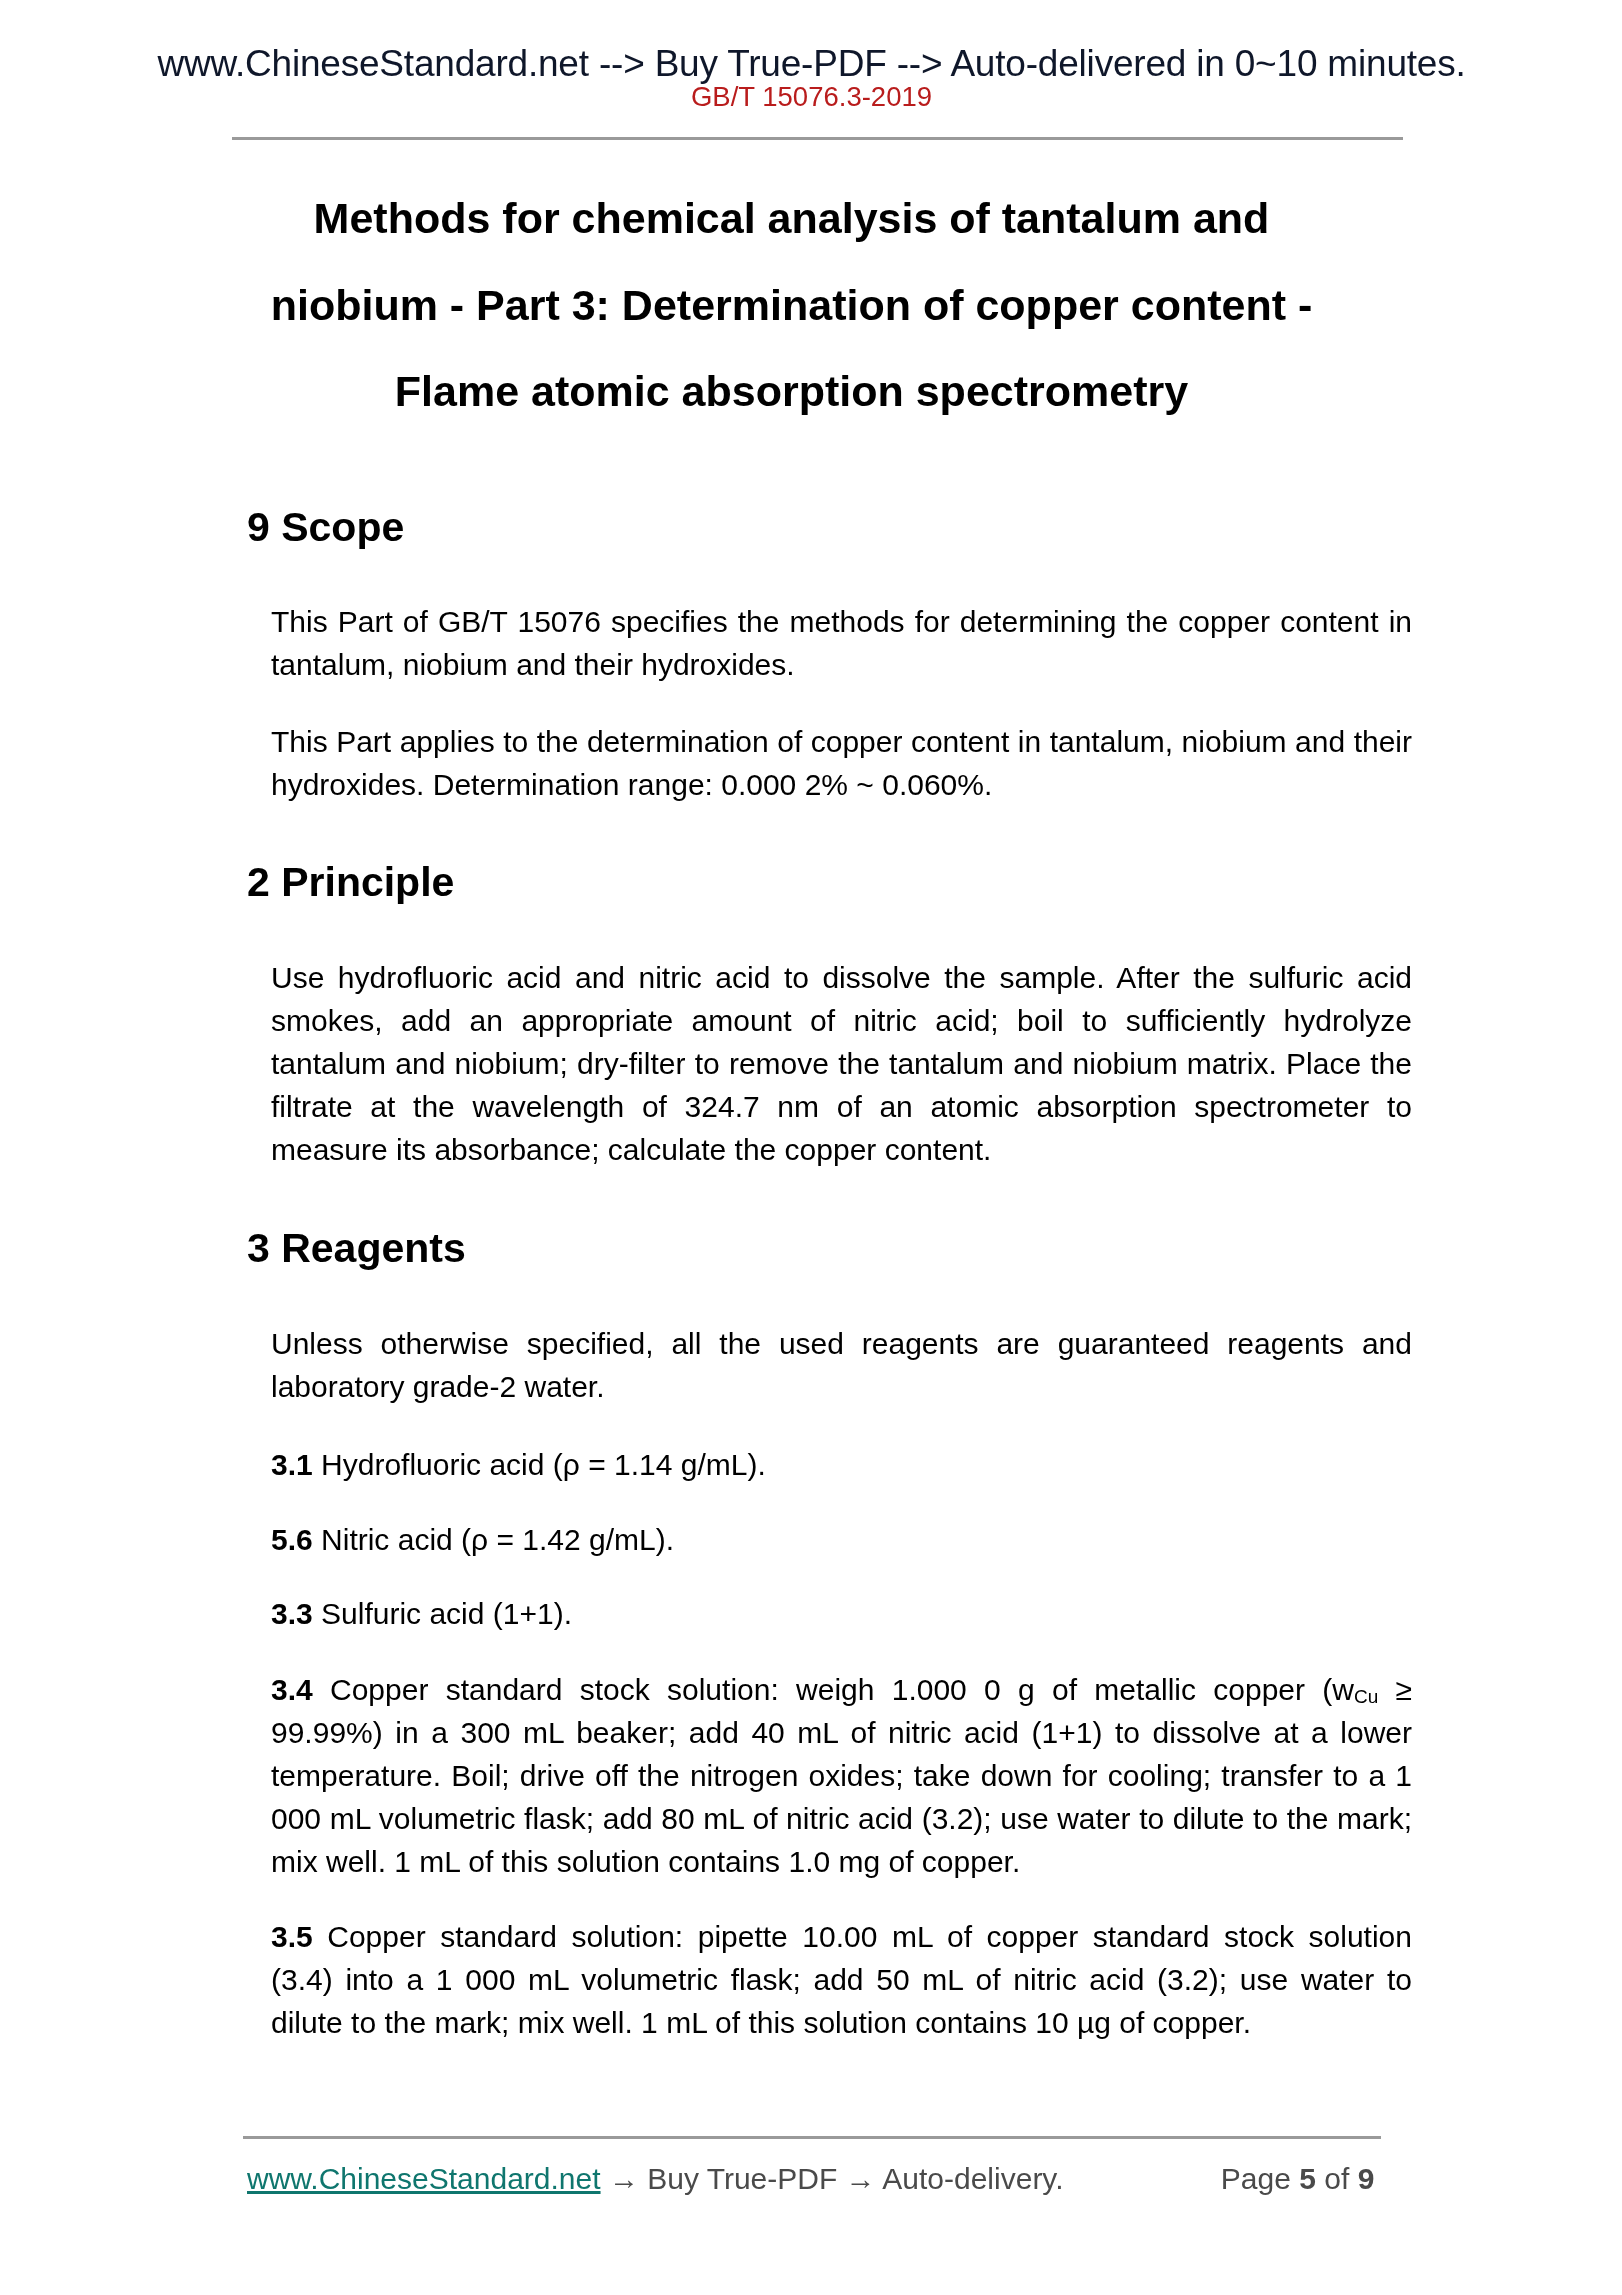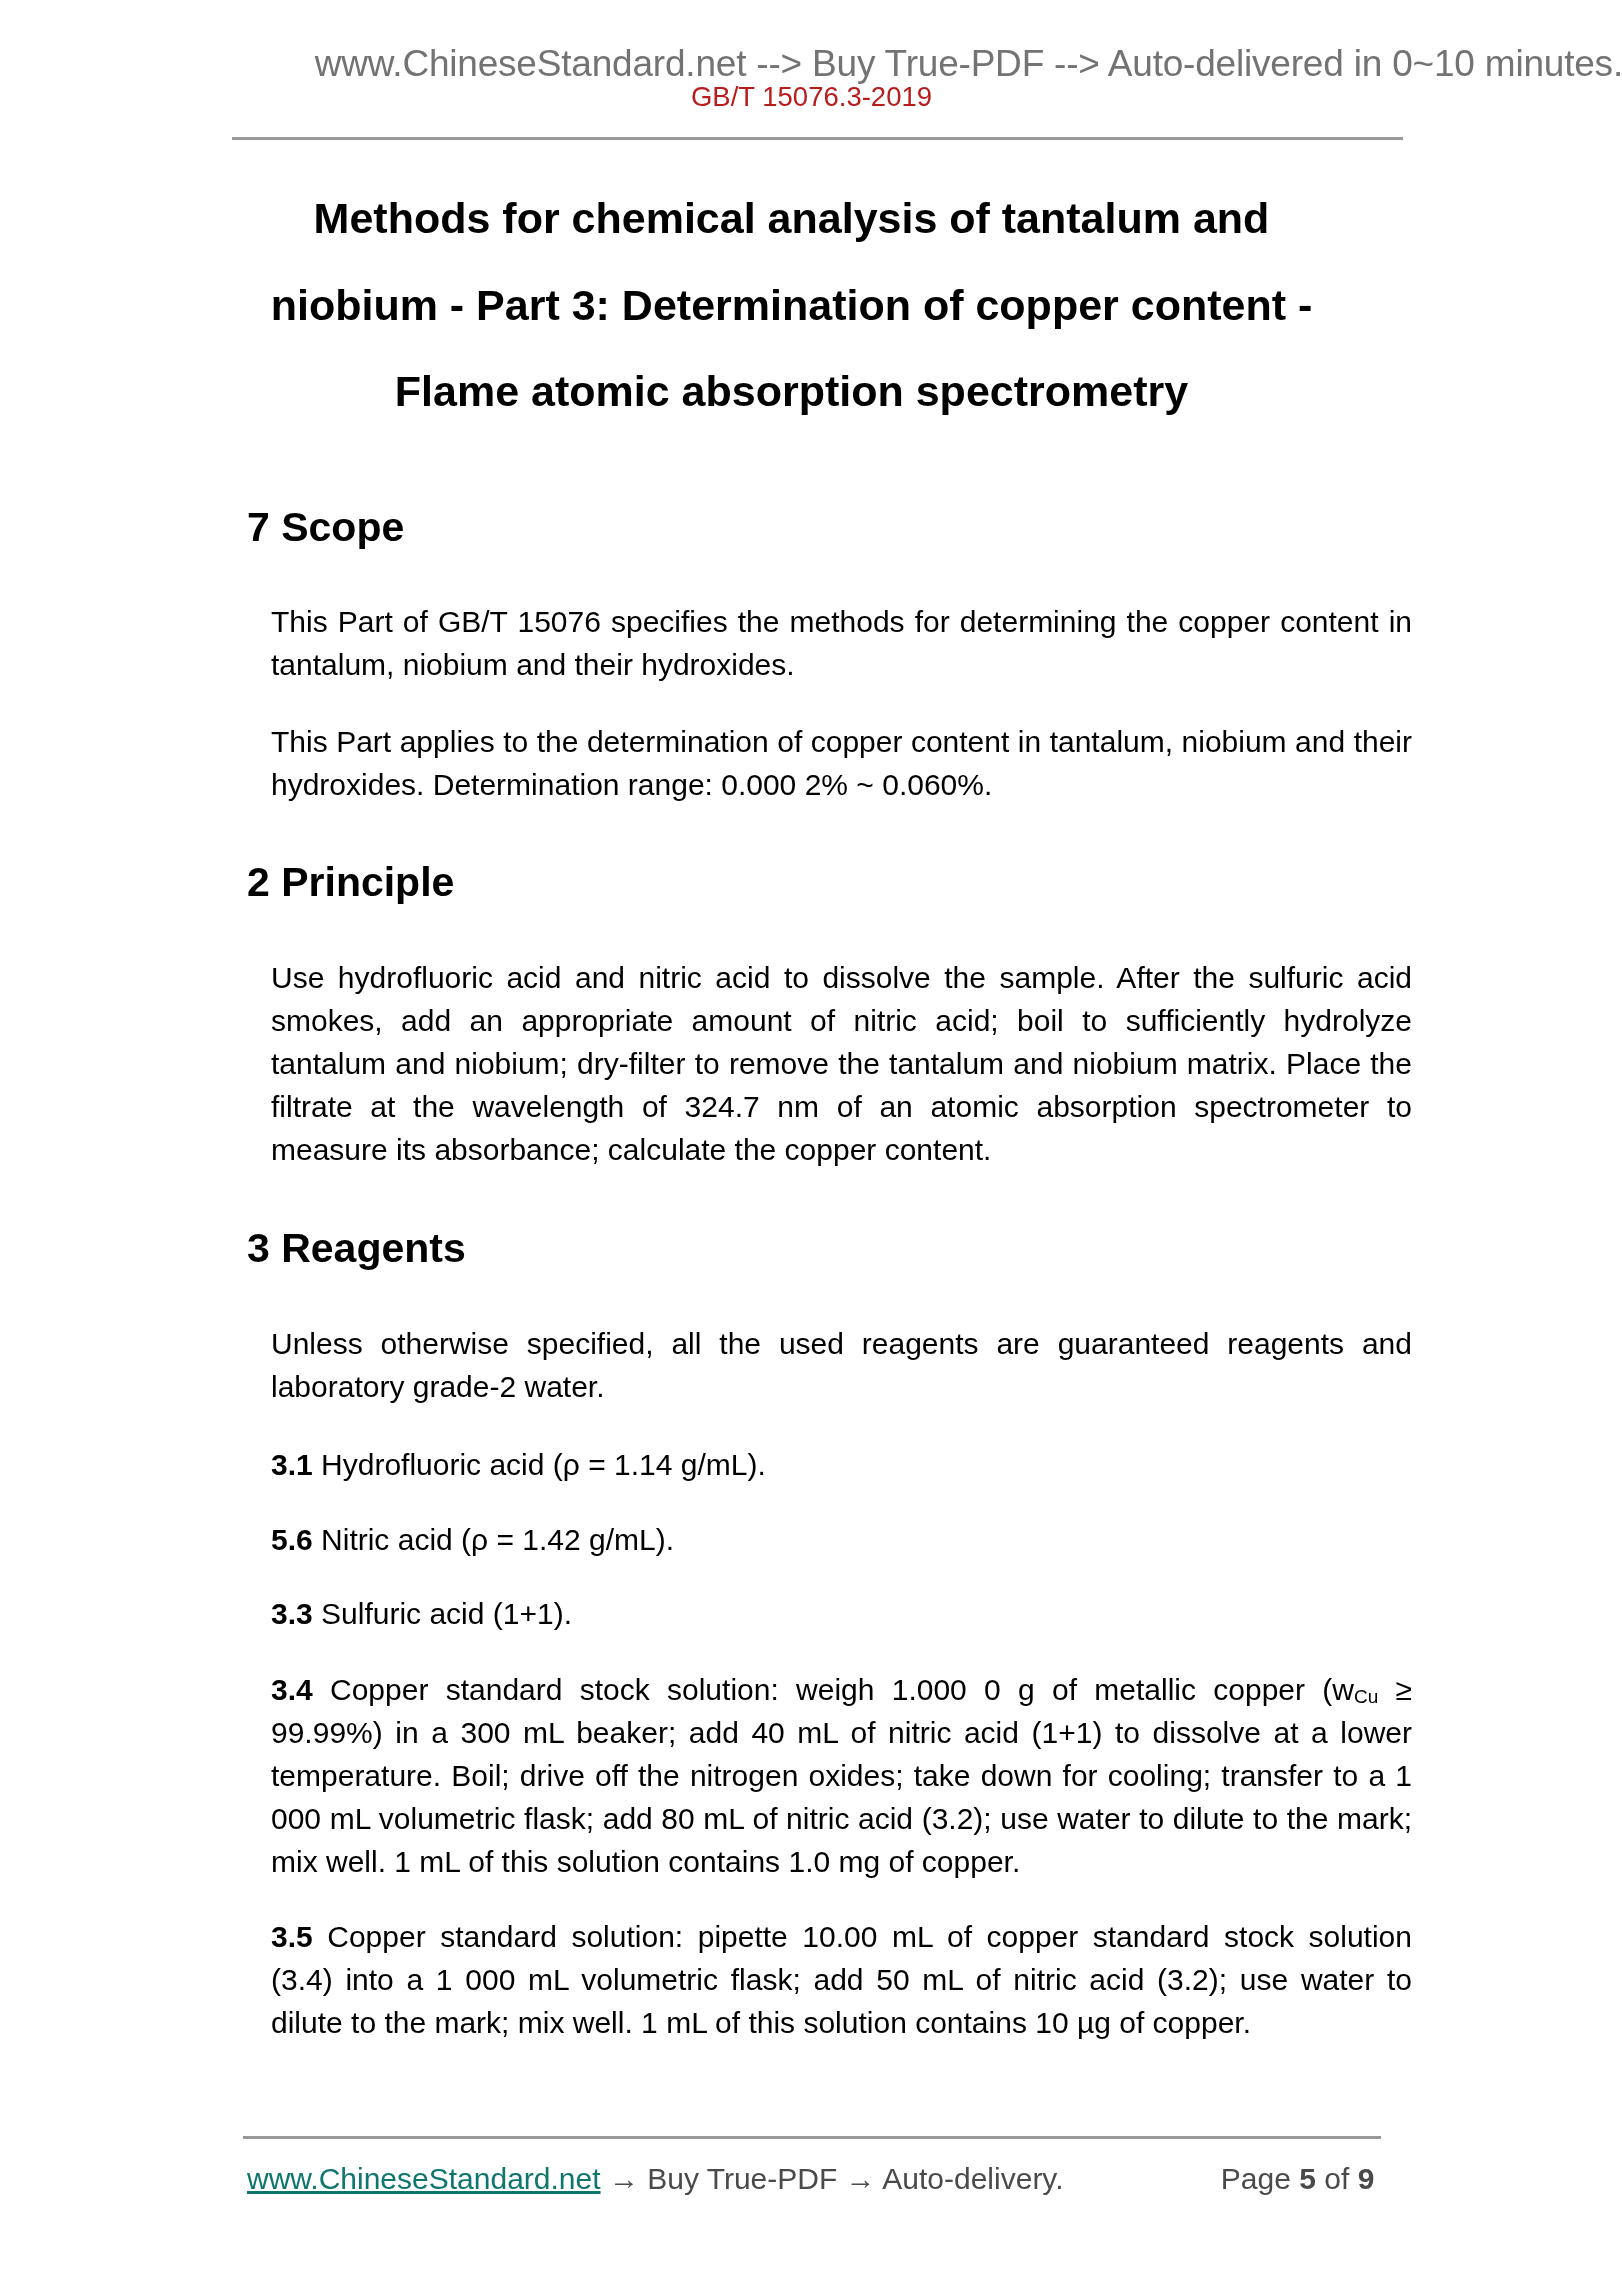--- a/index.html
+++ b/index.html
@@ -1,19 +1,19 @@
 <!DOCTYPE html>
 <html style="font-size:13.3px"><head>
 <meta charset="utf-8">
 <style>
   html, body { margin: 0; padding: 0; background: #ffffff; }
   body { width: 1623px; height: 2295px; position: relative; overflow: hidden;
          font-family: "Liberation Sans", sans-serif; color: #000; }
   .abs { position: absolute; }
-  .hdr1 { left: 0; width: 1623px; top: 43px; text-align: right; font-size: 37px; color: #737373; line-height: 42px; letter-spacing: -0.2px; }
+  .hdr1 { left: 0; width: 1623px; top: 43px; text-align: center; font-size: 37px; color: #0f172a; line-height: 42px; letter-spacing: -0.2px; }
   .hdr2 { left: 0; width: 1623px; top: 82px; text-align: center; font-size: 27.5px; color: #b91c1c; line-height: 30px; }
   .rule { left: 232px; width: 1171px; height: 2.5px; background: #9a9a9a; }
   .title { left: 0; width: 1583px; text-align: center; font-weight: bold; font-size: 43px; line-height: 50px; }
   .h2 { left: 247px; font-weight: bold; font-size: 41px; line-height: 47px; }
   .body { left: 247px; width: 1141px; font-size: 30px; line-height: 43px; text-align: justify; margin-left: 24px; }
   .num { font-weight: bold; }
   sub.cu { font-size: 19px; vertical-align: -3.3px; line-height: 0; }
   .footer { left: 247px; width: 1134px; top: 2160px; font-size: 30px; line-height: 37px; color: #4a4a4a; }
   .footer .link { text-decoration: underline; color: #0f766e; }
   .footer .right { position: absolute; right: 6.7px; top: 0; }
@@ -23,21 +23,21 @@
 <body>
 
 <div class="abs hdr1">www.ChineseStandard.net --&gt; Buy True-PDF --&gt; Auto-delivered in 0~10 minutes.</div>
 <div class="abs hdr2">GB/T 15076.3-2019</div>
 <div class="abs rule" style="top:137px"></div>
 
 <div class="abs title" style="top:193px">Methods for chemical analysis of tantalum and</div>
 <div class="abs title" style="top:280px">niobium - Part 3: Determination of copper content -</div>
 <div class="abs title" style="top:366px">Flame atomic absorption spectrometry</div>
 
-<div class="abs h2" style="top:504px">7 Scope</div>
+<div class="abs h2" style="top:504px">9 Scope</div>
 <div class="abs body" style="top:600px">This Part of GB/T 15076 specifies the methods for determining the copper content in tantalum, niobium and their hydroxides.</div>
 <div class="abs body" style="top:720px">This Part applies to the determination of copper content in tantalum, niobium and their hydroxides. Determination range: 0.000 2% ~ 0.060%.</div>
 
 <div class="abs h2" style="top:859px">2 Principle</div>
 <div class="abs body" style="top:956px">Use hydrofluoric acid and nitric acid to dissolve the sample. After the sulfuric acid smokes, add an appropriate amount of nitric acid; boil to sufficiently hydrolyze tantalum and niobium; dry-filter to remove the tantalum and niobium matrix. Place the filtrate at the wavelength of 324.7 nm of an atomic absorption spectrometer to measure its absorbance; calculate the copper content.</div>
 
 <div class="abs h2" style="top:1225px">3 Reagents</div>
 <div class="abs body" style="top:1322px">Unless otherwise specified, all the used reagents are guaranteed reagents and laboratory grade-2 water.</div>
 
 <div class="abs body" style="top:1443px"><span class="num">3.1</span><span> Hydrofluoric acid (ρ = 1.14 g/mL).</span></div>

